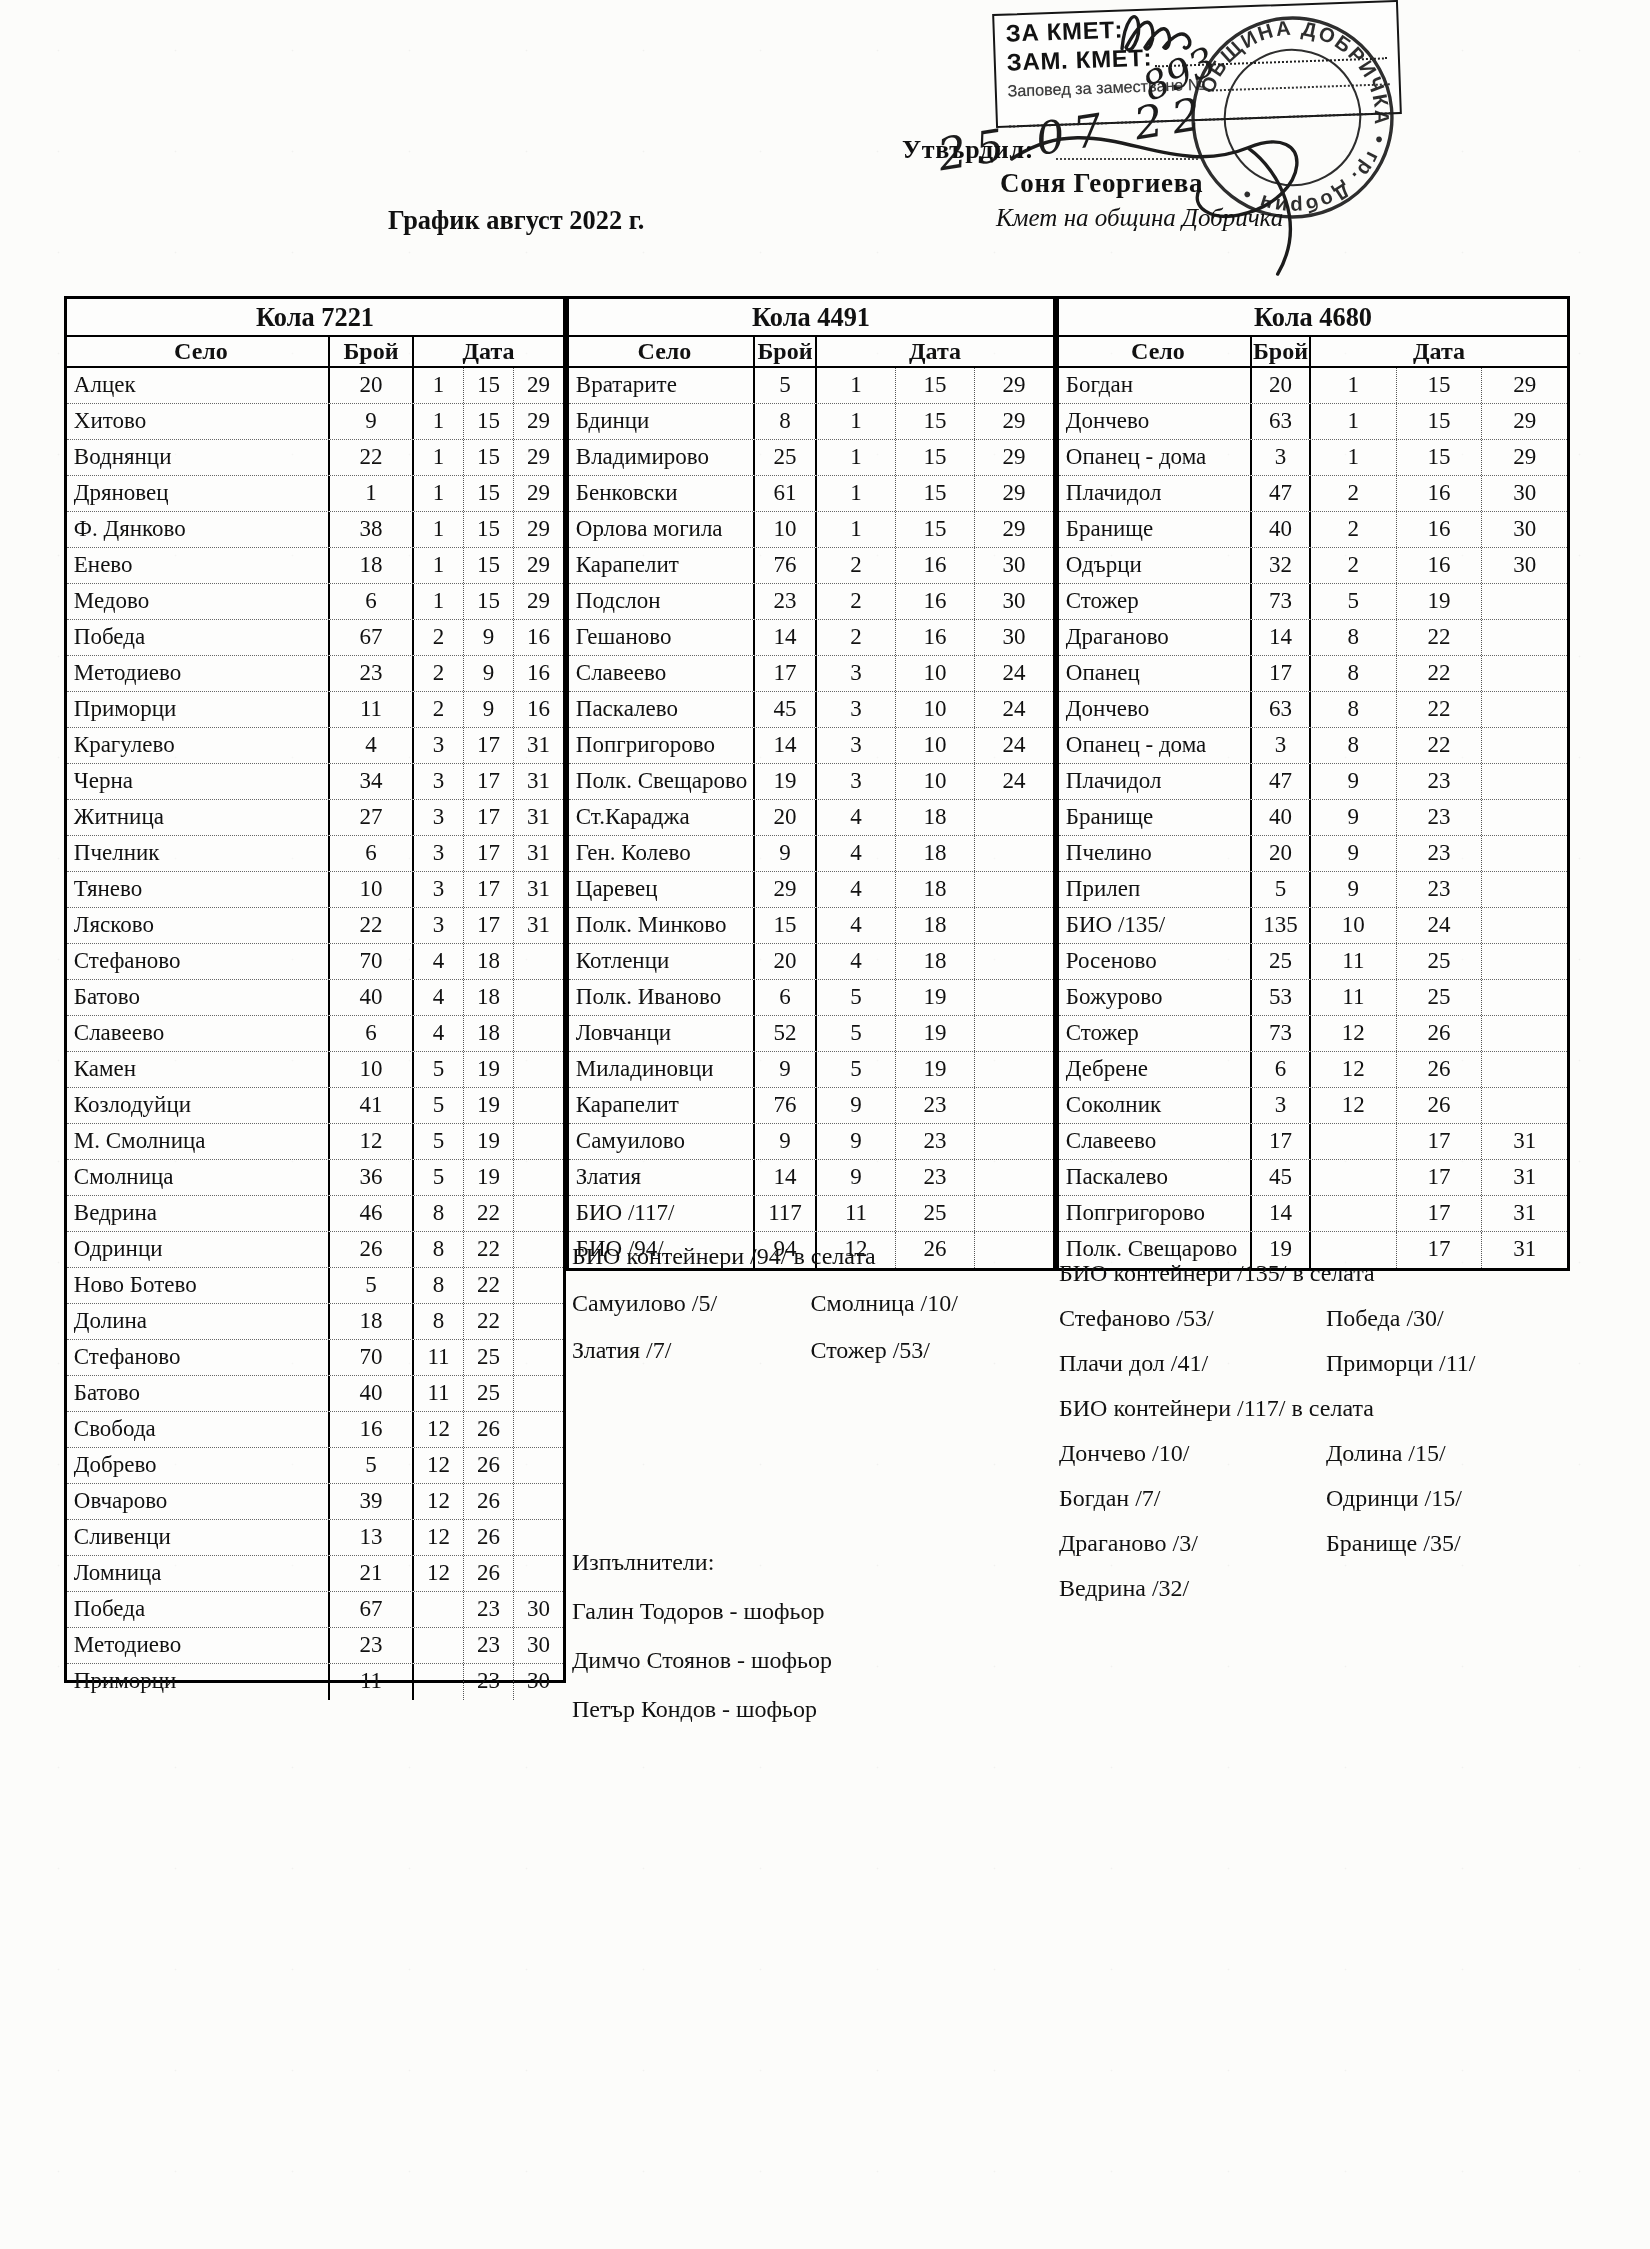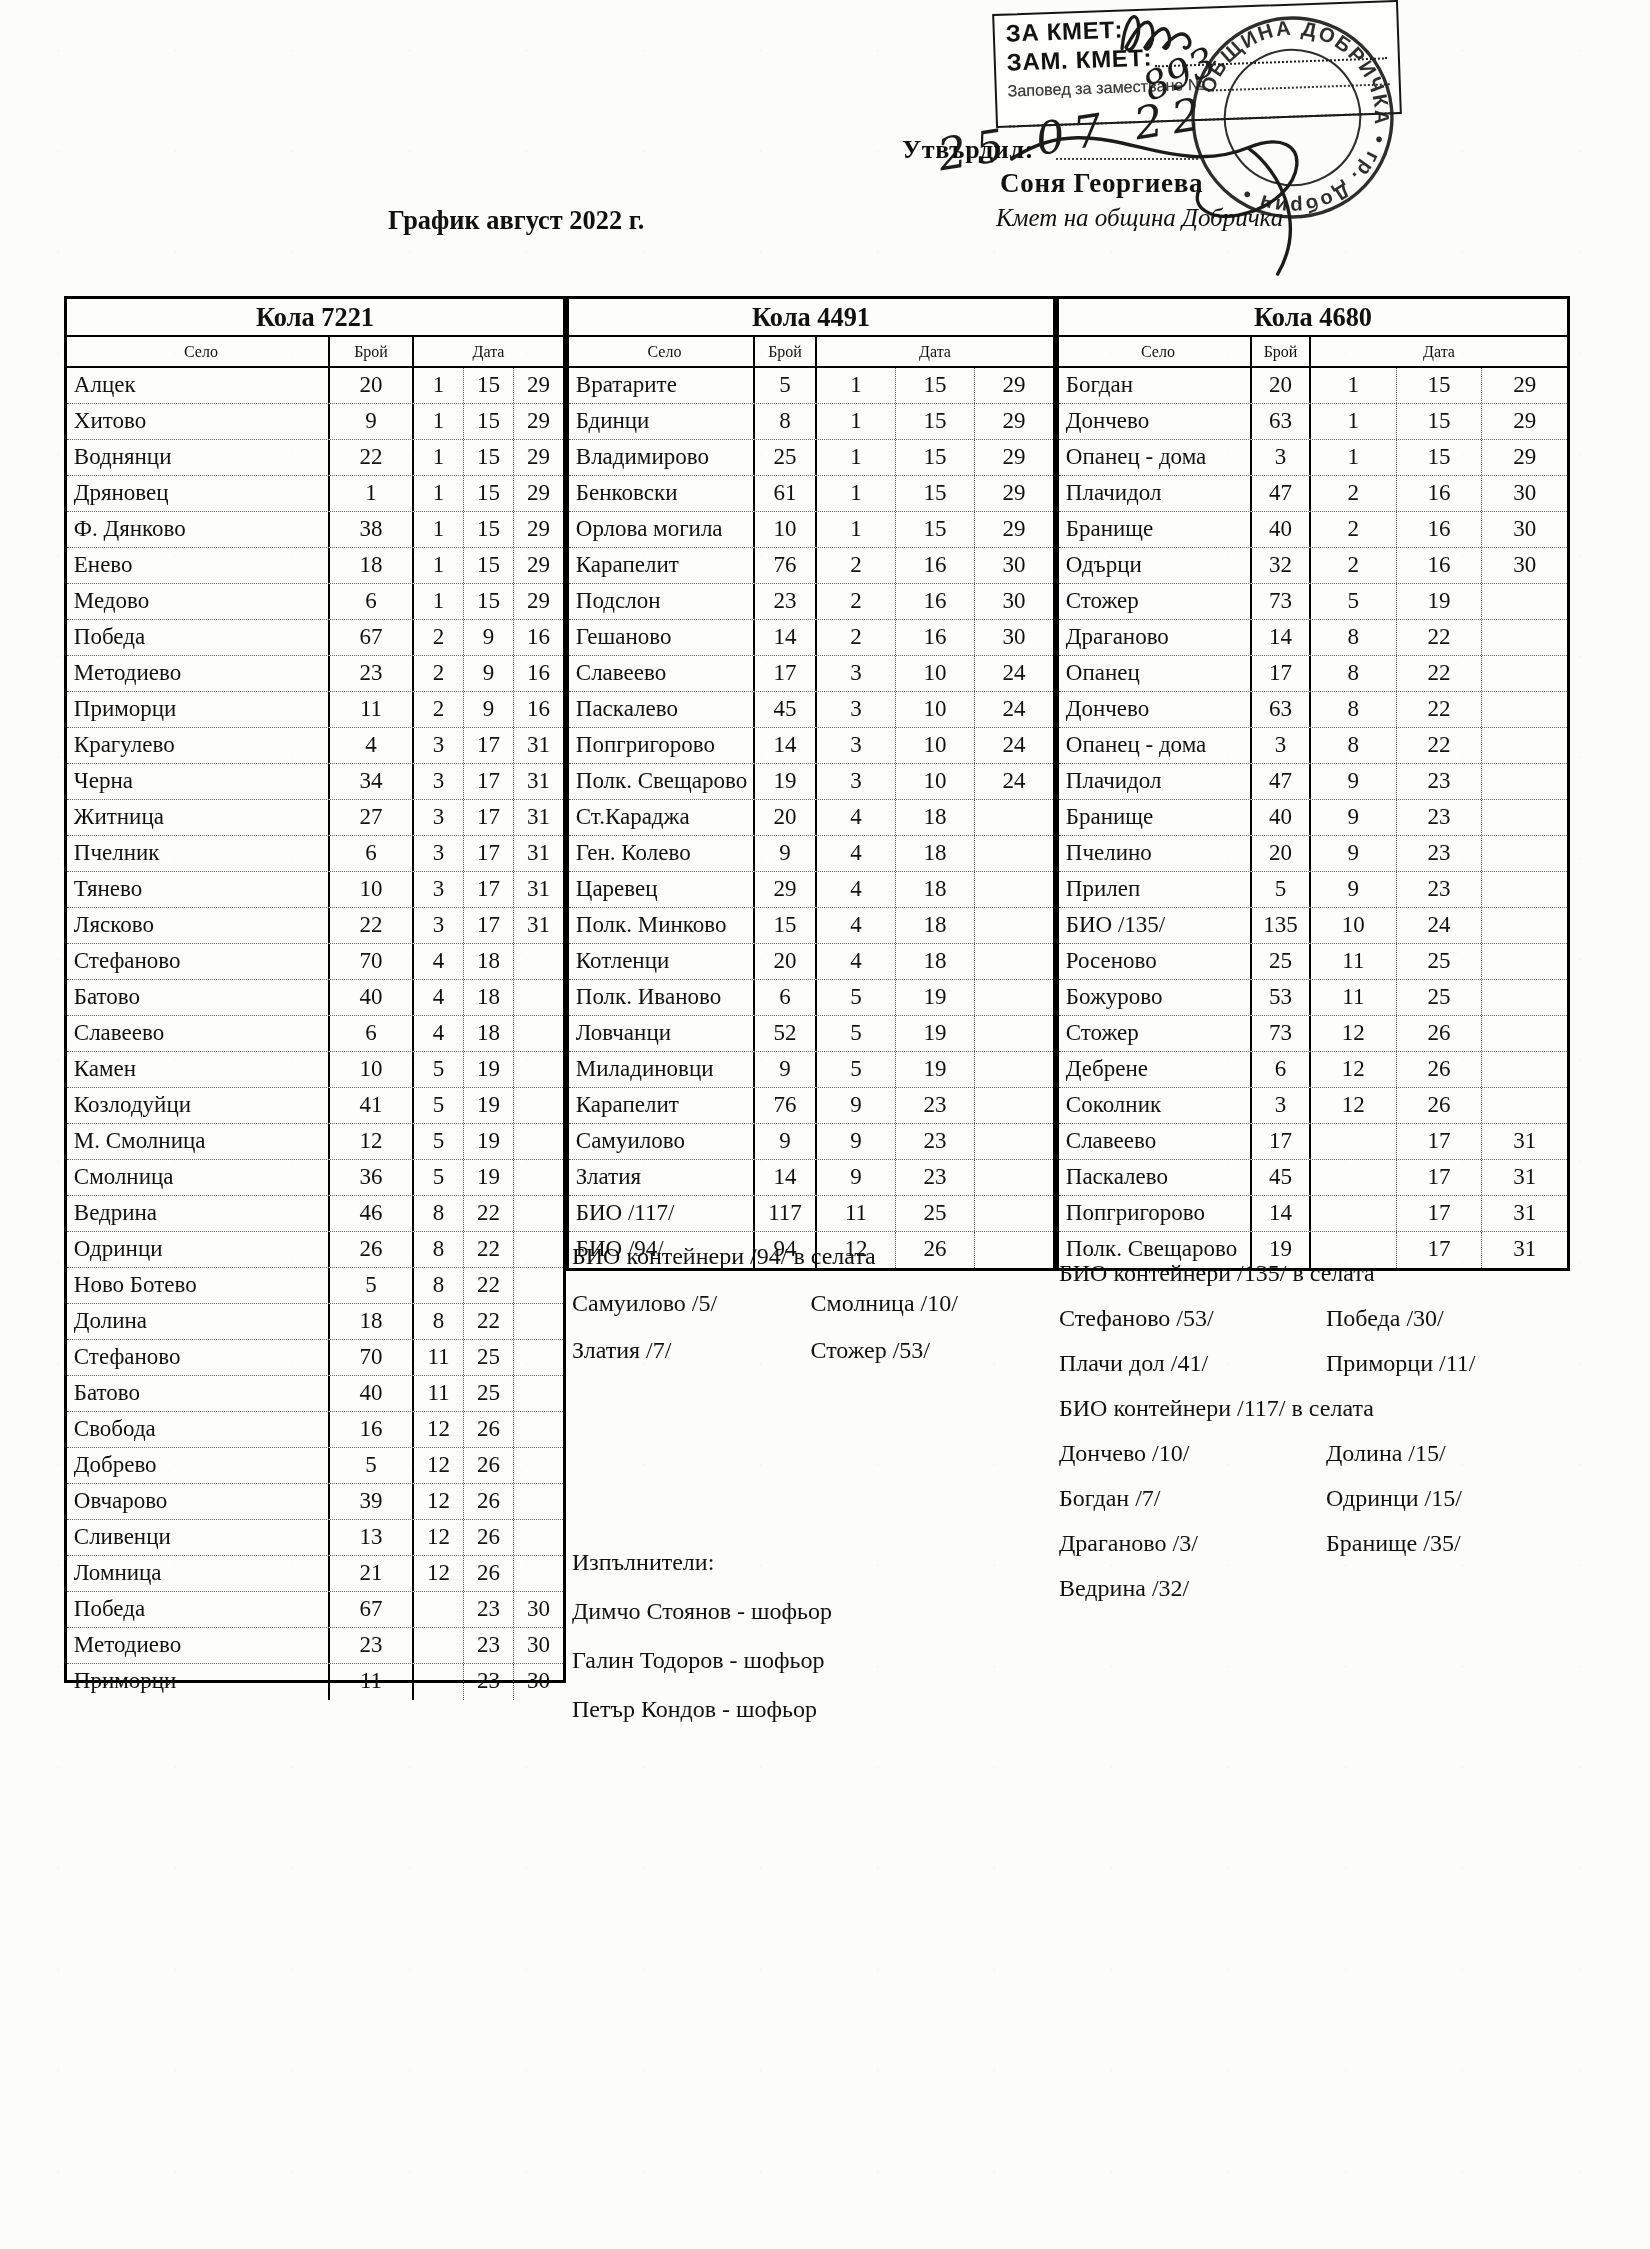--- a/index.html
+++ b/index.html
@@ -84,21 +84,21 @@
     background:rgba(255,255,255,0.35);
     margin-top:40px;
   }
   .t-title{
     height:36px; line-height:36px; text-align:center;
     font-weight:bold; font-size:26.4px;
     border-bottom:2.7px solid #000;
   }
   .t-head{display:flex; border-bottom:2.7px solid #000; height:29px;}
   .t-head > div{
-    font-weight:normal; font-size:16px; line-height:29px; text-align:center;
+    font-weight:bold; font-size:24px; line-height:29px; text-align:center;
     box-sizing:border-box;
   }
   .trow{display:flex; height:36px; border-bottom:1.4px dotted #676767; box-sizing:border-box;}
   .t-body .trow:last-child{border-bottom:none;}
   .cell{
     font-size:23px; line-height:34px; box-sizing:border-box;
     white-space:nowrap; overflow:hidden;
   }
   .c-selo{padding-left:6.8px; text-align:left;}
   .c-broj{text-align:center; border-left:2.7px solid #000; border-right:2.7px solid #000;}
@@ -860,19 +860,19 @@
         </div>
         <div class="nrow">
           <div class="ncell">Ведрина /32/</div>
           <div class="ncell"></div>
         </div>
       </div>
   </div>
 
   <div class="executors">
     <div class="note-title">Изпълнители:</div>
+    <div class="exec-line">Галин Тодоров - шофьор</div>
     <div class="exec-line">Димчо Стоянов - шофьор</div>
-    <div class="exec-line">Галин Тодоров - шофьор</div>
     <div class="exec-line">Петър Кондов - шофьор</div>
   </div>
 
 </div>
 
 
 </body></html>

